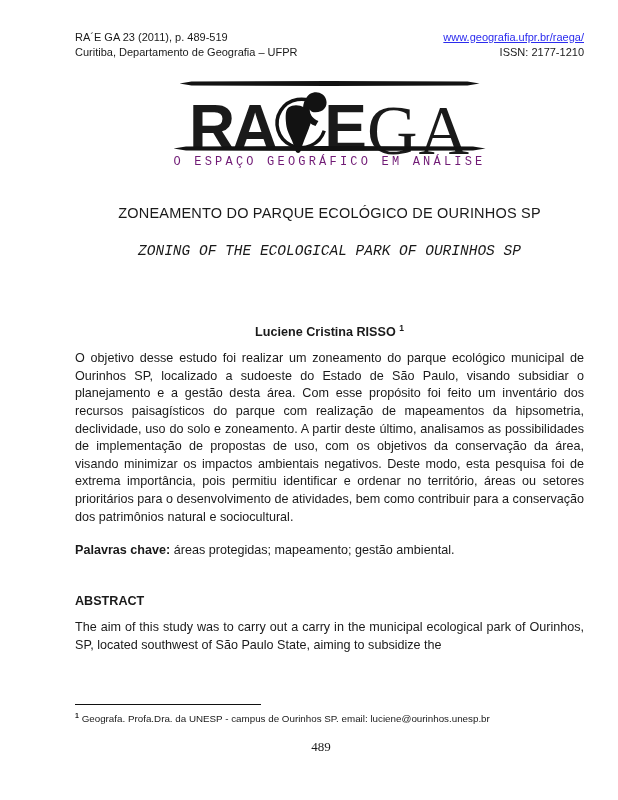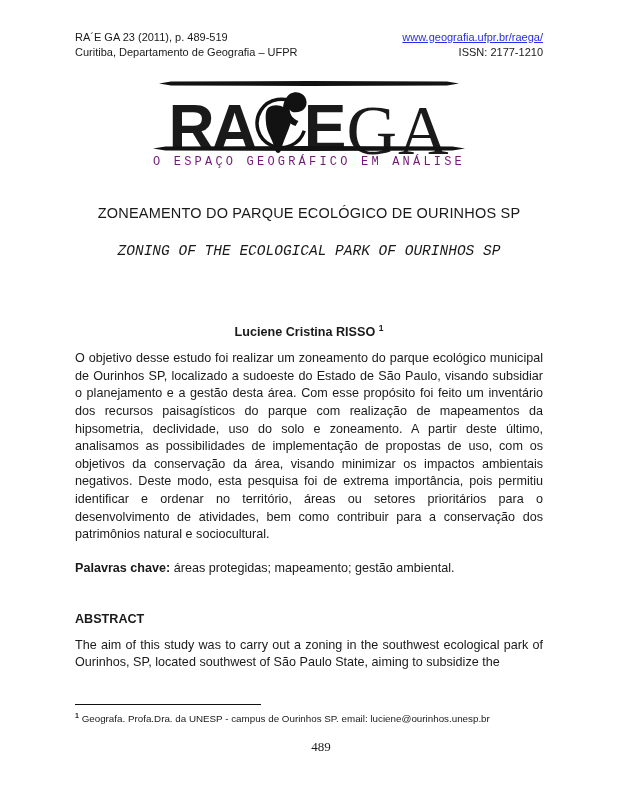--- a/index.html
+++ b/index.html
@@ -4,21 +4,21 @@
 <style>
   * { margin: 0; padding: 0; box-sizing: border-box; }
   html, body { background: #ffffff; }
   body {
     width: 618px; height: 800px;
     position: relative;
     font-family: "Liberation Sans", sans-serif;
     color: #1a1a1a;
     overflow: hidden;
   }
-  .content { padding: 30px 75px 0 75px; }
+  .content { padding: 30px 34px 0 75px; }
 
   
   .jheader { display: flex; justify-content: space-between; font-size: 11px; line-height: 14.5px; }
   .jheader .left  { text-align: left; }
   .jheader .right { text-align: right; }
   .jheader a { color: #2b2bee; text-decoration: underline; cursor: pointer; }
 
   
   .logo { width: 316px; margin: 22px auto 0 auto; text-align: center; }
   .bar { height: 5px; background: #121212; }
@@ -93,21 +93,21 @@
     <span>Luciene Cristina RISSO</span>
     <sup>1</sup>
   </div>
 
   <div class="para">O objetivo desse estudo foi realizar um zoneamento do parque ecológico municipal de Ourinhos SP, localizado a sudoeste do Estado de São Paulo, visando subsidiar o planejamento e a gestão desta área. Com esse propósito foi feito um inventário dos recursos paisagísticos do parque com realização de mapeamentos da hipsometria, declividade, uso do solo e zoneamento. A partir deste último, analisamos as possibilidades de implementação de propostas de uso, com os objetivos da conservação da área, visando minimizar os impactos ambientais negativos. Deste modo, esta pesquisa foi de extrema importância, pois permitiu identificar e ordenar no território, áreas ou setores prioritários para o desenvolvimento de atividades, bem como contribuir para a conservação dos patrimônios natural e sociocultural.</div>
   <div class="keywords">
     <b>Palavras chave:</b><span> áreas protegidas; mapeamento; gestão ambiental.</span>
   </div>
 
   <div class="sec-heading abstract-heading">ABSTRACT</div>
-  <div class="para">The aim of this study was to carry out a zoning in the southwest ecological park of Ourinhos, SP, located southwest of São Paulo State, aiming to subsidize the</div>
+  <div class="para">The aim of this study was to carry out a carry in the municipal ecological park of Ourinhos, SP, located southwest of São Paulo State, aiming to subsidize the</div>
 
 </div>
 
 <div class="footnote-rule"></div>
 <div class="footnote">
   <sup>1</sup><span> Geografa. Profa.Dra. da UNESP - campus de Ourinhos SP. email: luciene@ourinhos.unesp.br</span>
 </div>
 <div class="page-number">489</div>
 
 </body></html>

